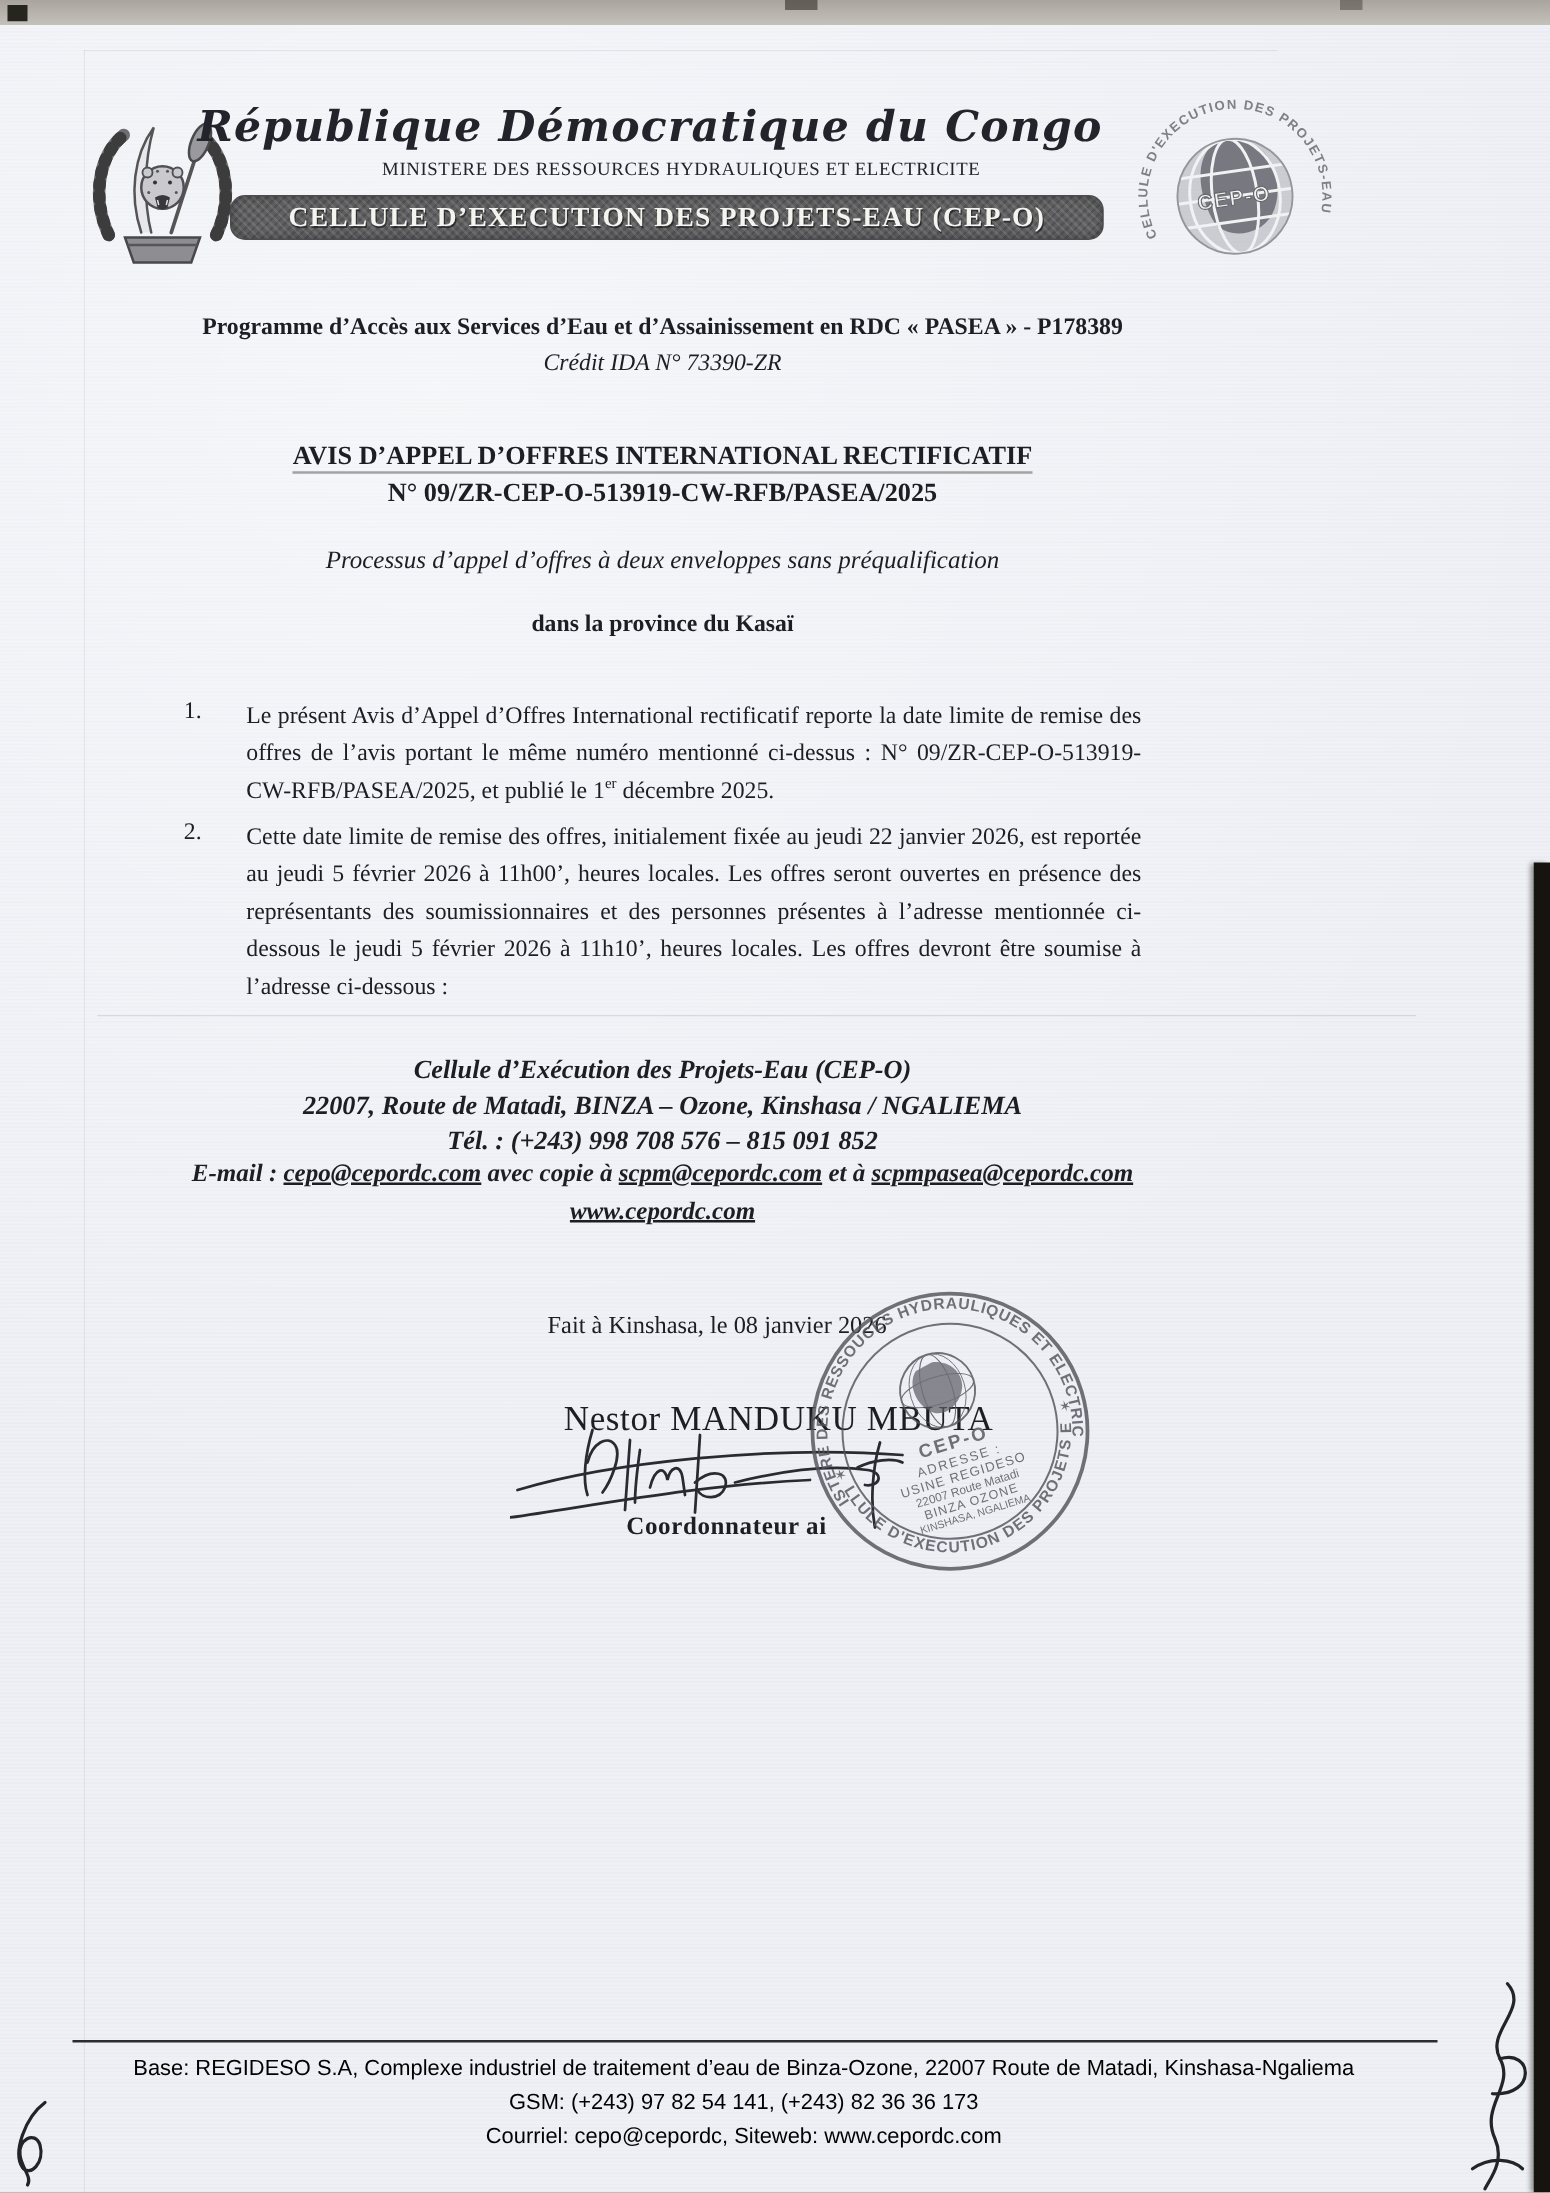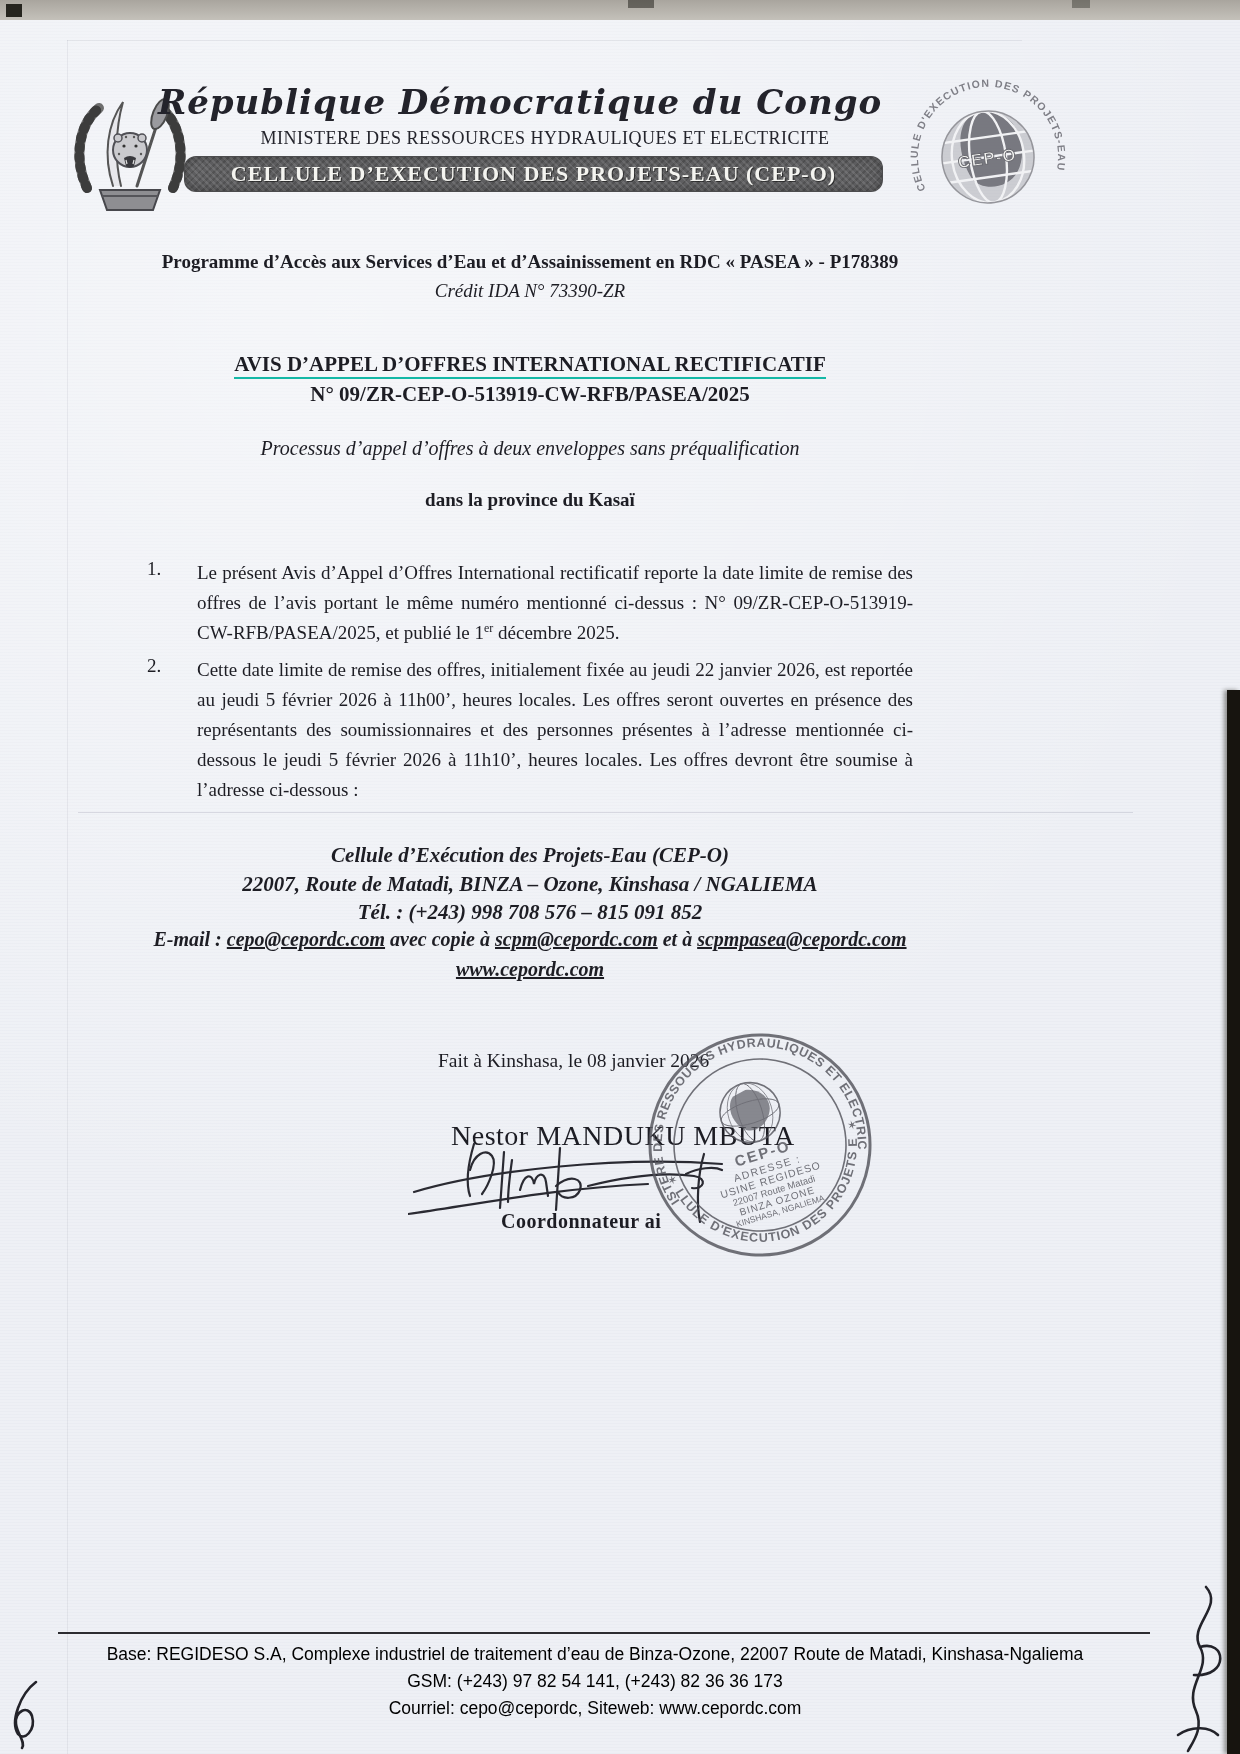--- a/index.html
+++ b/index.html
@@ -13,34 +13,34 @@
   .topband{top:0;left:0;width:1240px;height:20px;background:linear-gradient(#a9a59e,#c4c1ba);}
   .mark{background:#26251f;}
   .edge-strip{right:0;top:690px;width:13px;height:1064px;background:#17140f;
         box-shadow:-3px 0 4px rgba(30,28,22,.45);}
   .fold-v{left:67px;top:40px;height:1714px;width:1px;background:rgba(60,60,90,.07);}
   .fold-h{left:67px;top:40px;width:955px;height:1px;background:rgba(60,60,90,.08);}
   .artifact-line{left:78px;top:812px;width:1055px;height:1px;background:rgba(60,60,95,.14);}
   
   .republic{left:0;top:82px;width:1040px;text-align:center;font-size:34px;font-style:italic;
         font-weight:bold;font-family:"DejaVu Serif",serif;letter-spacing:1px;color:#23232b;}
-  .ministry{left:0;top:128px;width:1090px;text-align:center;font-size:18px;letter-spacing:.5px;color:#24242c;}
+  .ministry{left:0;top:128px;width:1090px;text-align:center;font-size:15px;letter-spacing:.5px;color:#24242c;}
   .banner{left:185px;top:157px;width:697px;height:34px;background:#5f5f61;
         background-image:repeating-linear-gradient(45deg, rgba(255,255,255,.10) 0 2px, transparent 2px 5px),
                          repeating-linear-gradient(-45deg, rgba(0,0,0,.14) 0 2px, transparent 2px 5px);
         box-shadow:0 0 0 1px #4c4c4e, inset 0 0 8px rgba(0,0,0,.35);
         display:flex;align-items:center;justify-content:center;border-radius:11px;}
   .banner span{color:#f4f4f0;font-weight:bold;font-size:22px;letter-spacing:1px;
         text-shadow:1px 1px 0 rgba(0,0,0,.5);}
   
   .c{left:75px;width:910px;text-align:center;}
   .program{top:251px;font-size:19px;font-weight:bold;}
   .credit{top:280px;font-size:19px;font-style:italic;}
   .title{top:352px;font-size:21px;font-weight:bold;}
-  .title span{border-bottom:2px solid #14b8a6;padding-bottom:1px;}
+  .title span{border-bottom:2px solid #a3a3a3;padding-bottom:1px;}
   .number{top:382px;font-size:21px;font-weight:bold;}
   .process{top:437px;font-size:20px;font-style:italic;}
   .subject{top:484px;font-size:19px;font-weight:bold;line-height:31px;}
   
   .item-num{left:147px;width:40px;font-size:19px;}
   .item-body{left:197px;width:716px;font-size:19px;line-height:30px;text-align:justify;}
   .n1{top:558px;} .n2{top:655px;}
   b{font-weight:normal;}
   sup{font-size:12px;vertical-align:super;line-height:0;}
   

